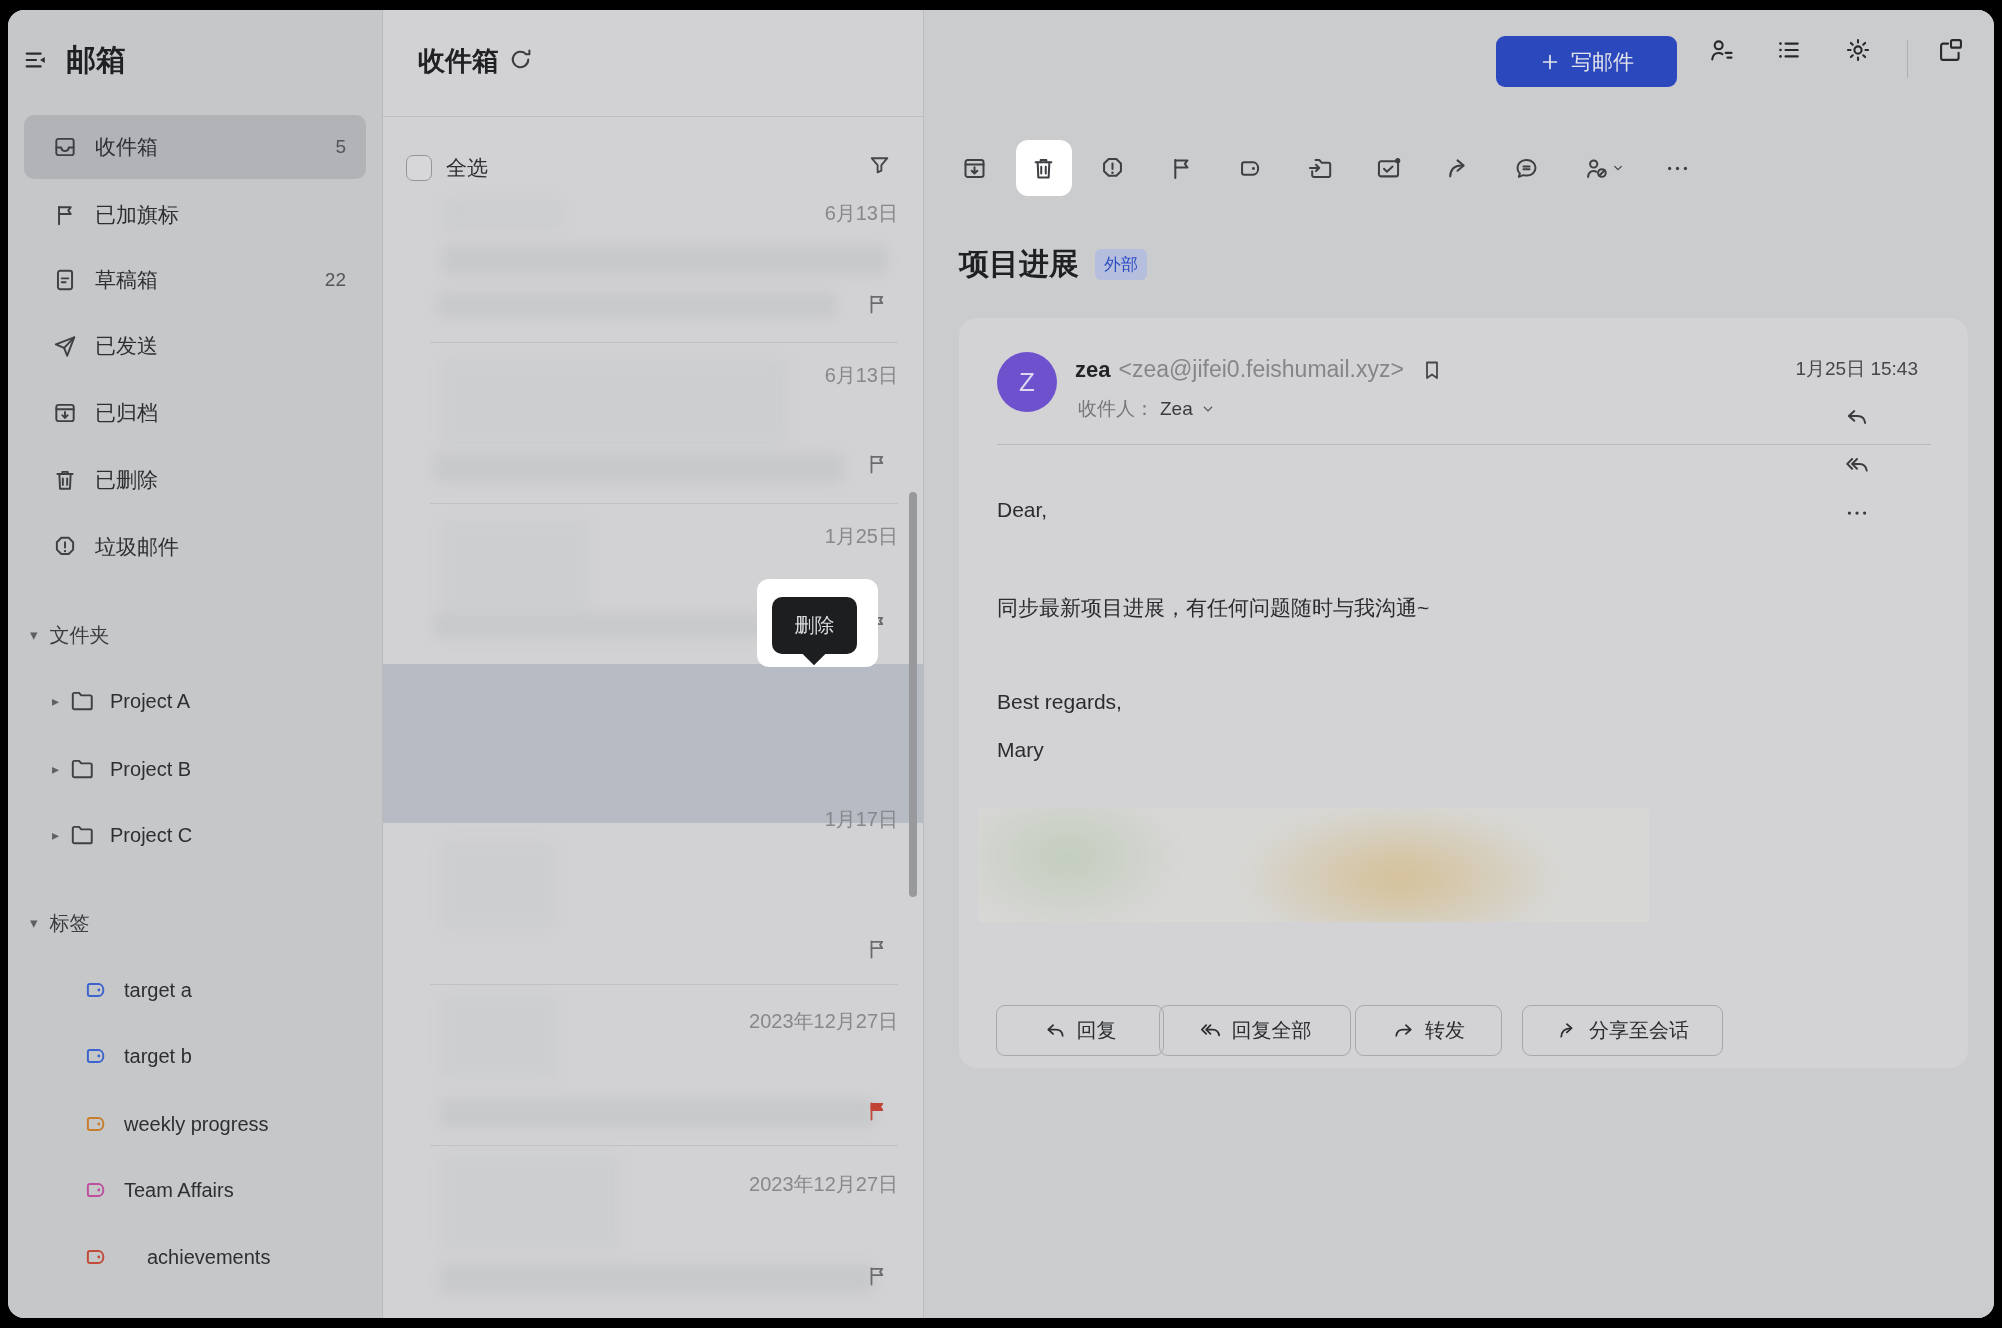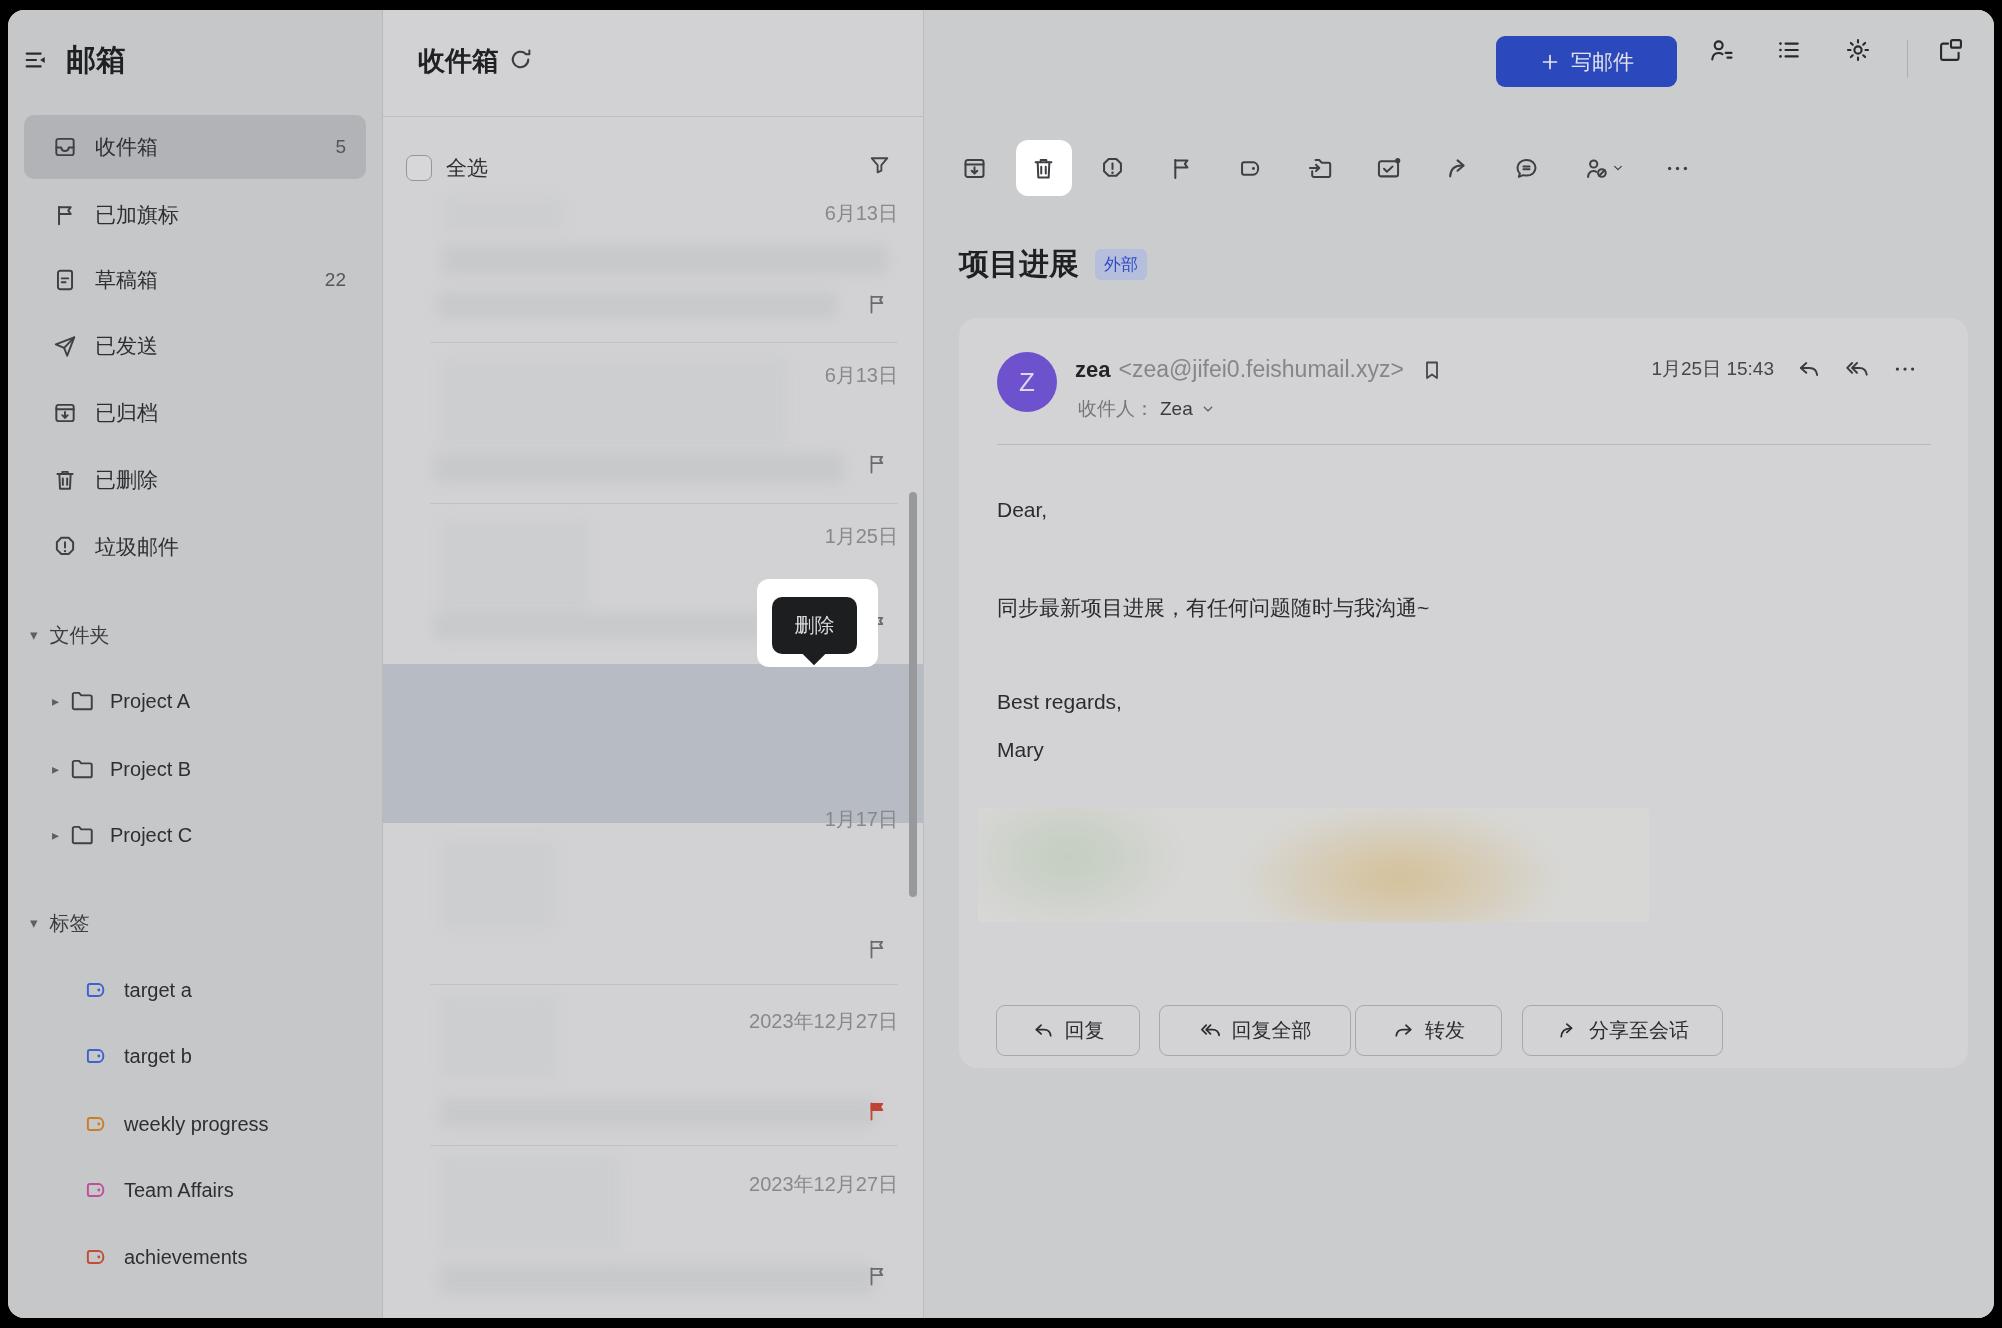--- a/index.html
+++ b/index.html
@@ -53,21 +53,21 @@
   .tb-spot{position:absolute;left:92px;top:130px;width:56px;height:56px;background:#fff;border-radius:12px;}
   .r-title{position:absolute;left:35px;top:234px;display:flex;align-items:center;gap:16px;}
   .r-title .t{font-size:30px;font-weight:bold;color:#1f2023;}
   .badge{background:#b6bede;color:#2c4dc2;font-size:17px;border-radius:6px;padding:4px 9px;}
   .card{position:absolute;left:35px;top:308px;width:1009px;height:750px;background:#d3d3d5;border-radius:18px;}
   .avatar{position:absolute;left:38px;top:34px;width:60px;height:60px;border-radius:50%;background:#6d51cd;
     display:flex;align-items:center;justify-content:center;color:#ddd8ef;font-size:26px;}
   .from-line{position:absolute;left:116px;top:38px;display:flex;align-items:center;gap:8px;}
   .from-line .nm{font-size:22px;font-weight:bold;color:#232427;}
   .from-line .addr{font-size:23px;color:#85868a;}
-  .hdr-right{position:absolute;right:50px;top:38px;display:flex;align-items:center;gap:22px;}
+  .hdr-right{position:absolute;right:50px;top:38px;display:flex;align-items:center;gap:22px;flex-direction:column;}
   .hdr-right .dt{font-size:19px;color:#46474b;}
   .to-line{position:absolute;left:119px;top:78px;display:flex;align-items:center;gap:6px;font-size:19px;}
   .to-line .tl{color:#76777b;}
   .to-line .tv{color:#3a3b3e;}
   .card-div{position:absolute;left:38px;top:126px;width:934px;height:1px;background:#b9babc;}
   .bodyline{position:absolute;left:38px;font-size:21px;color:#2b2c2f;}
   .imgwrap{position:absolute;left:19px;top:490px;width:671px;height:114px;overflow:hidden;border-radius:4px;}
   .imgblur{position:absolute;left:-25px;top:-25px;right:-25px;bottom:-25px;filter:blur(11px);
     background:radial-gradient(150px 95px at 16% 45%,#c2cdbd 0%,rgba(194,205,189,0) 75%),
                radial-gradient(230px 105px at 62% 58%,#d5c096 0%,rgba(213,192,150,0) 70%),
@@ -387,21 +387,21 @@
           <use href="#s-tag"></use>
         </svg>
       <span class="lbl">weekly progress</span>
     </div>
     <div class="tree-row" style="top:1163px;left:75px;">
       <svg class="ic" width="26" height="26" style="color:#bd4f9c">
           <use href="#s-tag"></use>
         </svg>
       <span class="lbl">Team Affairs</span>
     </div>
-    <div class="tree-row" style="top:1230px;left:75px;">
+    <div class="tree-row" style="top:1230px;left:75px;gap:23px;">
       <svg class="ic" width="26" height="26" style="color:#c24a38">
           <use href="#s-tag"></use>
         </svg>
       <span class="lbl">achievements</span>
     </div>
   </div>
 
   <div id="listcol">
     <div class="lc-title">收件箱</div>
     <span style="position:absolute;left:124px;top:36px;">
@@ -635,21 +635,21 @@
 
       <div class="bodyline" style="top:180px;">Dear,</div>
       <div class="bodyline" style="top:276px;">同步最新项目进展，有任何问题随时与我沟通~</div>
       <div class="bodyline" style="top:372px;">Best regards,</div>
       <div class="bodyline" style="top:420px;">Mary</div>
 
       <div class="imgwrap">
           <div class="imgblur"></div>
         </div>
 
-      <button class="act-btn" style="left:37px;width:144px;">
+      <button class="act-btn" style="left:37px;width:168px;">
         <svg class="ic" width="23" height="23">
             <use href="#s-reply"></use>
           </svg>
         <span>回复</span>
       </button>
       <button class="act-btn" style="left:200px;width:192px;">
         <svg class="ic" width="23" height="23">
             <use href="#s-replyall"></use>
           </svg>
         <span>回复全部</span>

